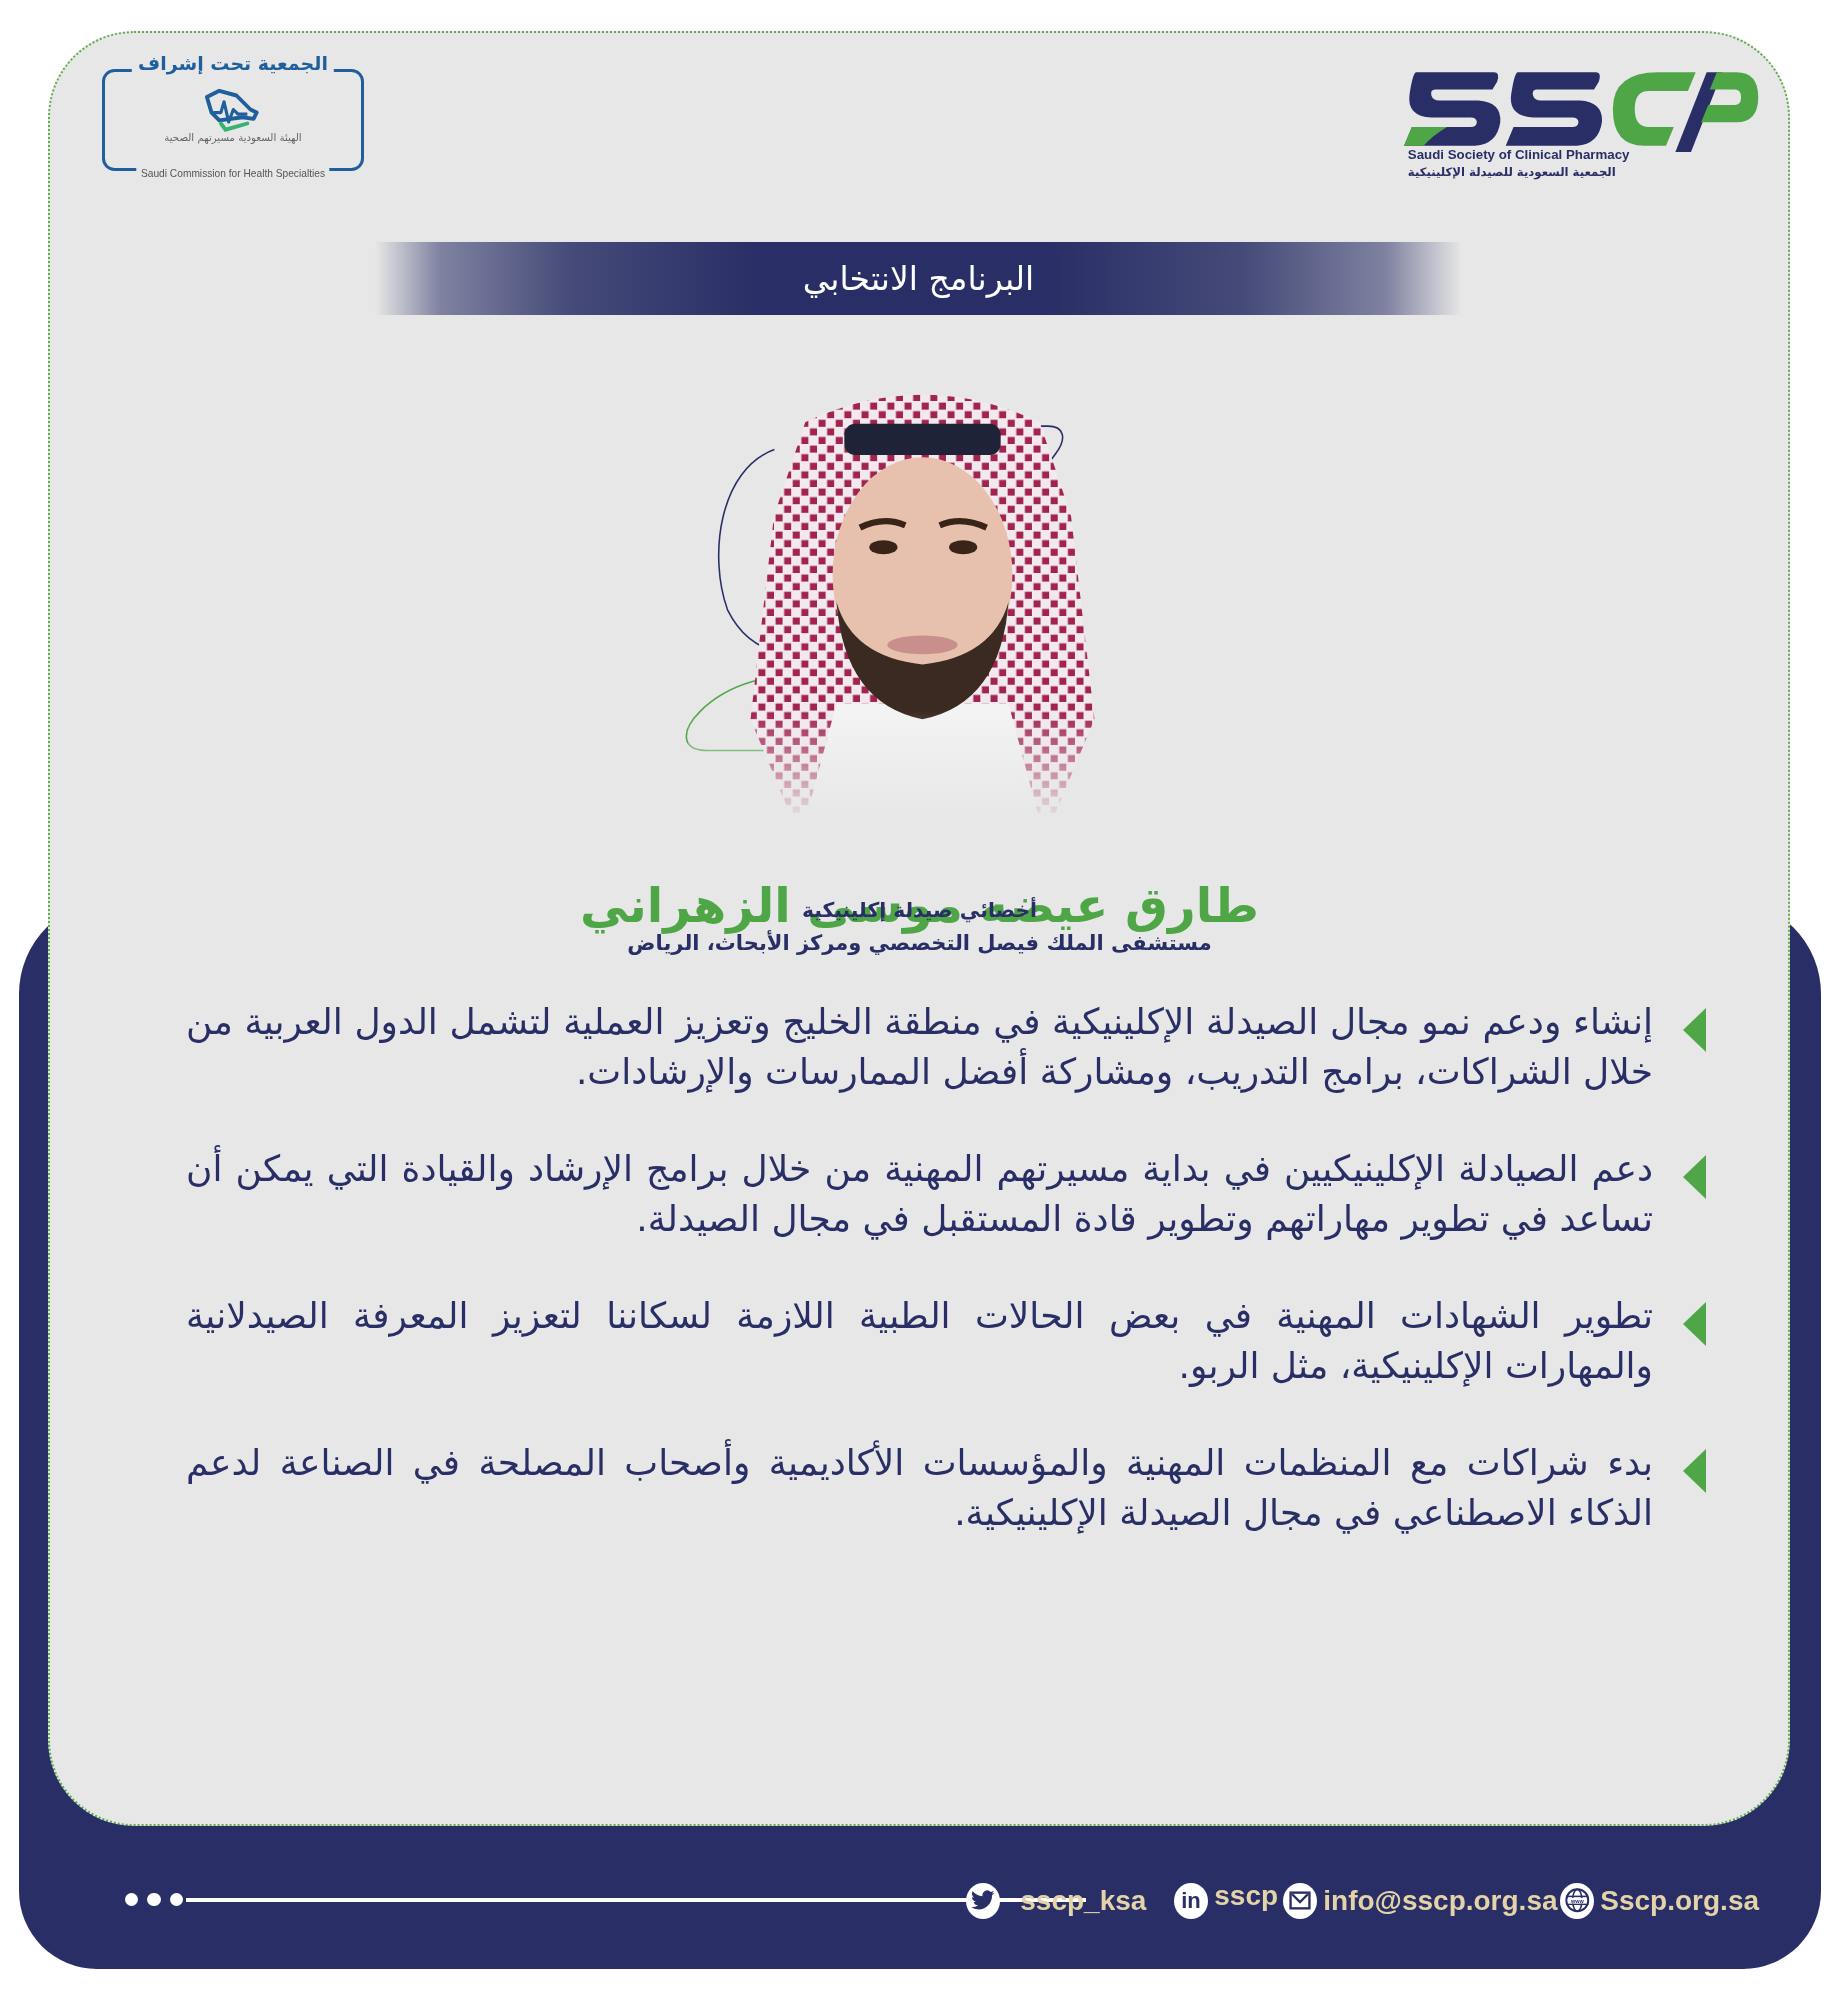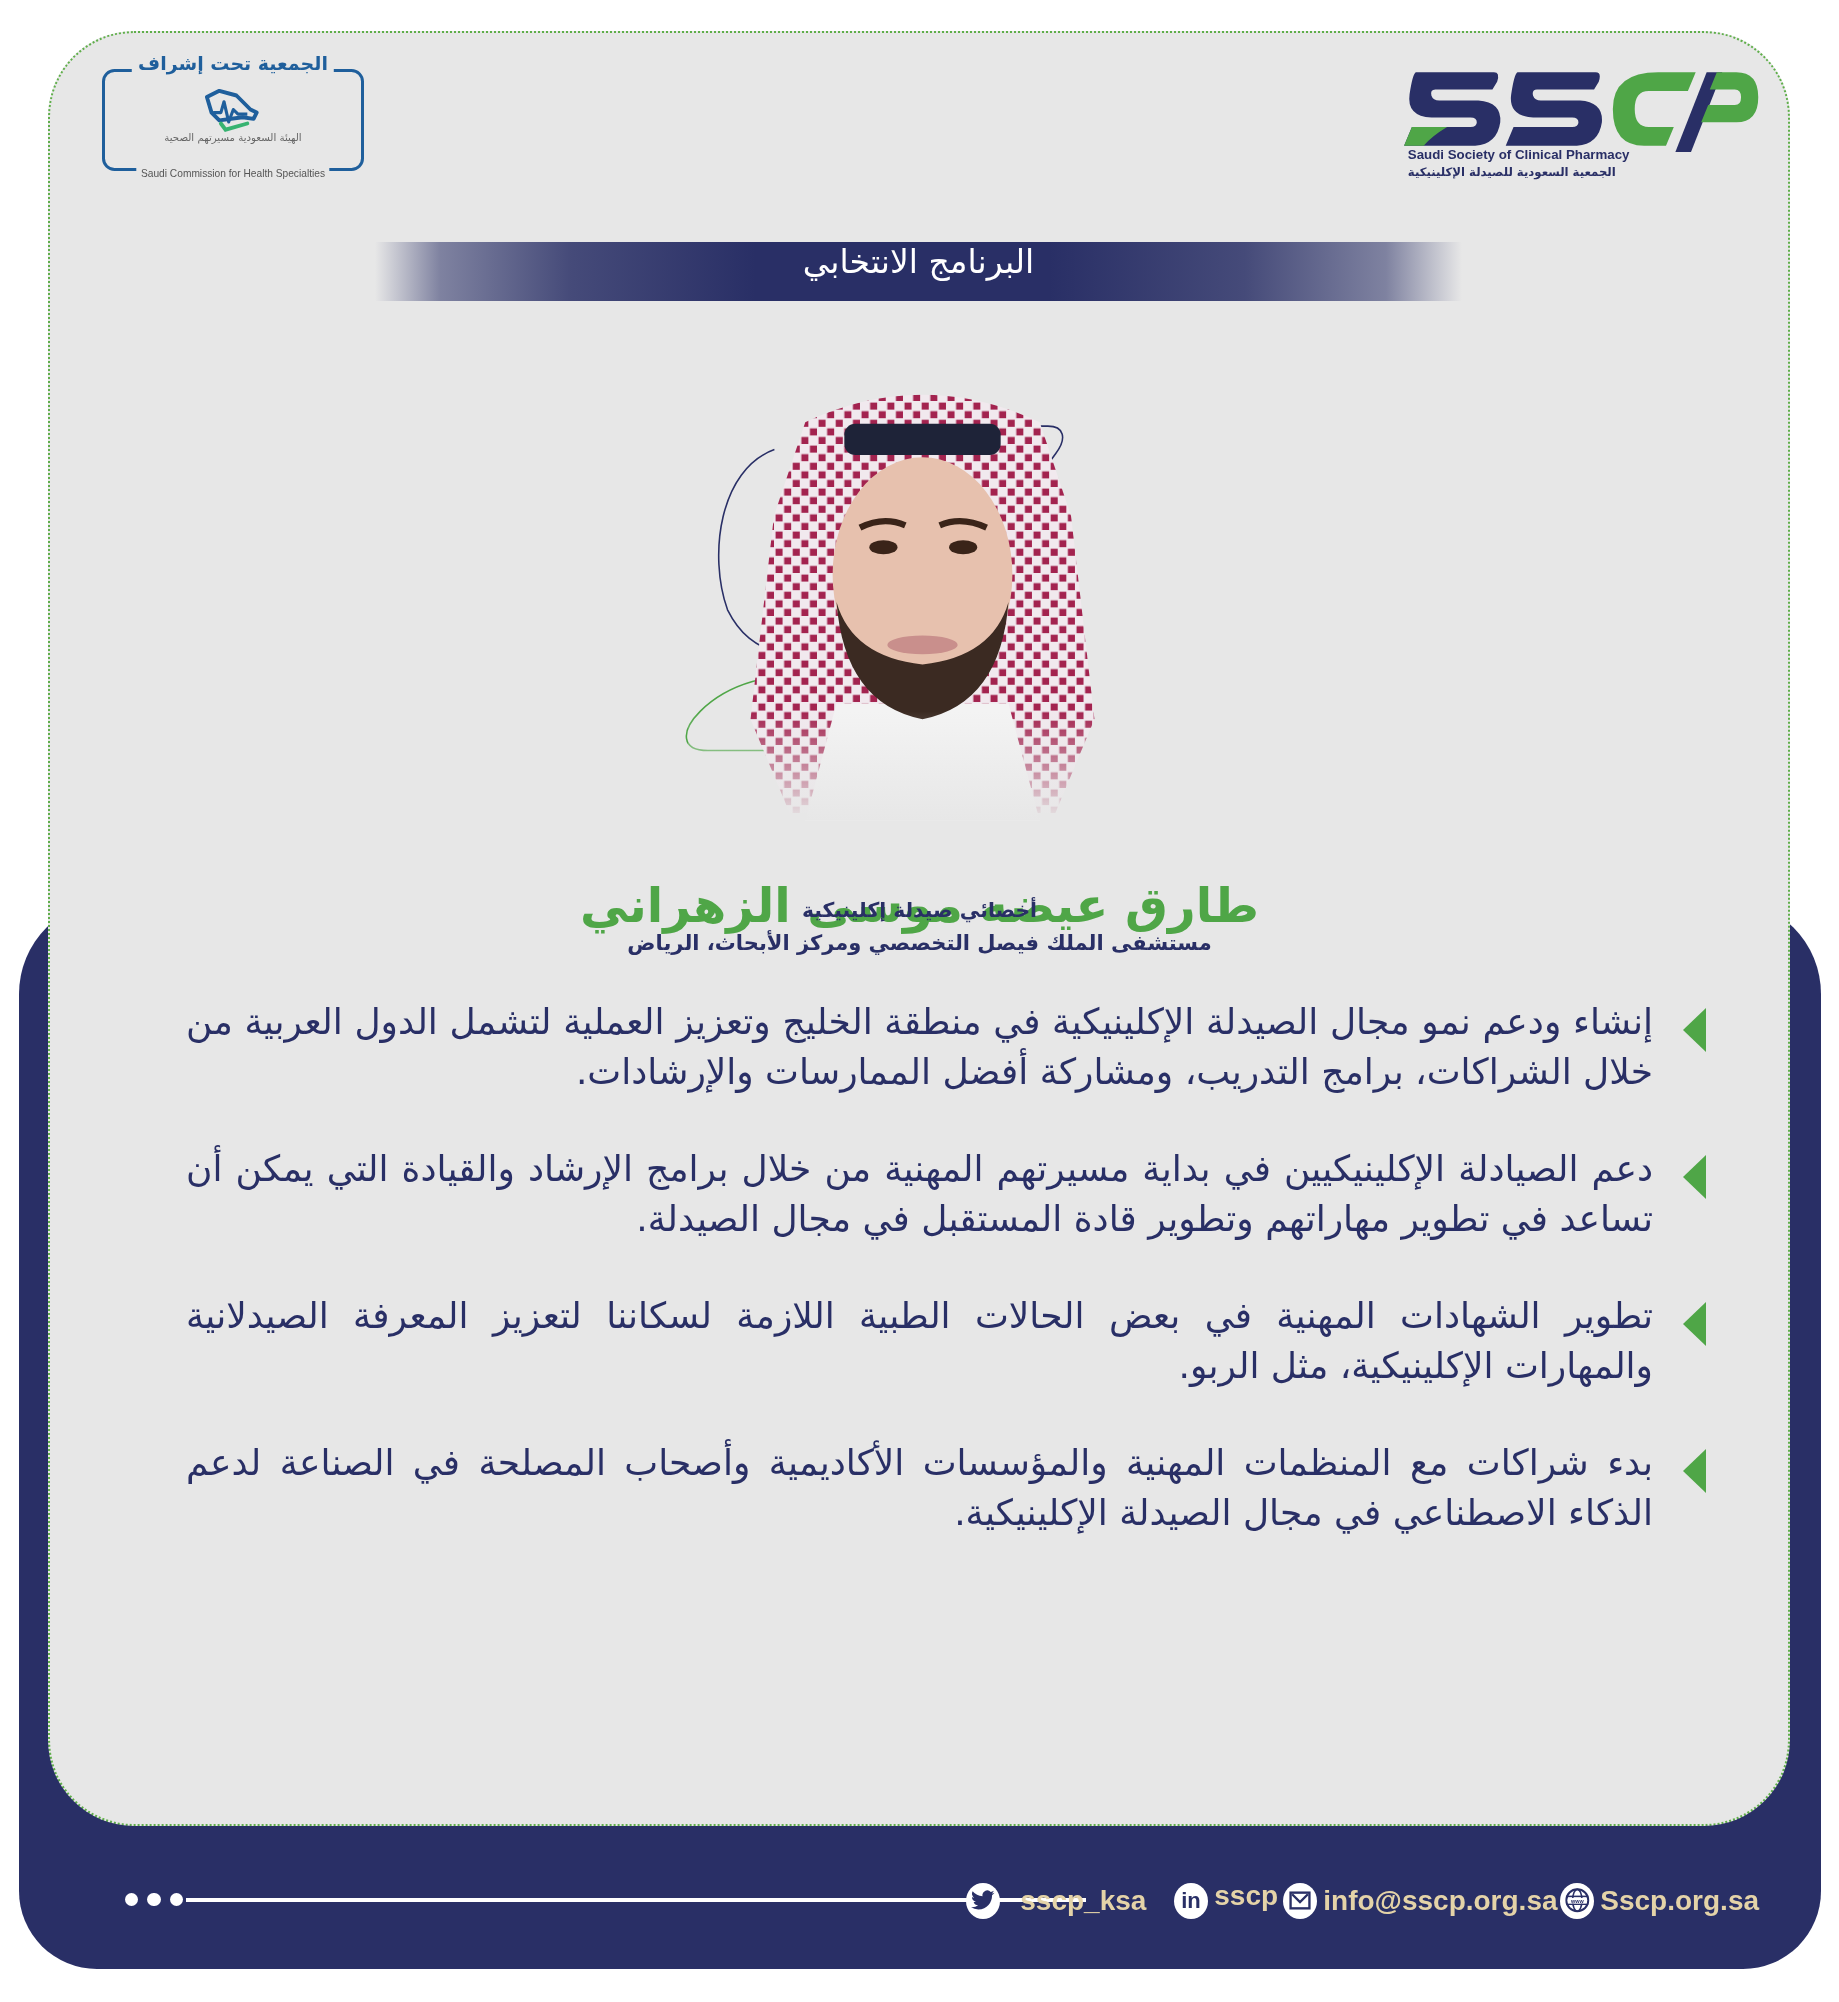--- a/index.html
+++ b/index.html
@@ -50,26 +50,26 @@
   .sscp-en {
     position:absolute; left:7.8px; top:81px; color:#292f66;
     font-family:"Liberation Sans", sans-serif; font-weight:bold; font-size:13.3px; white-space:nowrap;
   }
   .sscp-ar {
     position:absolute; left:7.8px; top:99px; color:#292f66;
     font-size:11.7px; font-weight:bold; direction:rtl; white-space:nowrap; width:227px; text-align:left;
   }
   
   .program-bar {
-    position:absolute; left:375px; top:242px; width:1087px; height:59px;
+    position:absolute; left:375px; top:242px; width:1087px; height:73px;
     background:linear-gradient(to right,
       rgba(41,47,102,0) 0%, rgba(41,47,102,0.55) 6%, rgba(41,47,102,0.85) 18%,
       #292f66 35%, #292f66 62%, rgba(41,47,102,0.85) 80%,
       rgba(41,47,102,0.55) 93%, rgba(41,47,102,0) 100%);
-    display:flex; align-items:flex-start; justify-content:center;
+    display:flex; align-items:center; justify-content:center;
   }
   .program-title {
     color:#ffffff; font-size:33px; direction:rtl; white-space:nowrap;
   }
   
   .photo { position:absolute; left:688px; top:375px; width:469px; height:446px; }
   .decor { position:absolute; left:665px; top:375px; width:508px; height:454px; }
   
   .person-name {
     position:absolute; left:0; width:1839px; top:829px; text-align:center;

